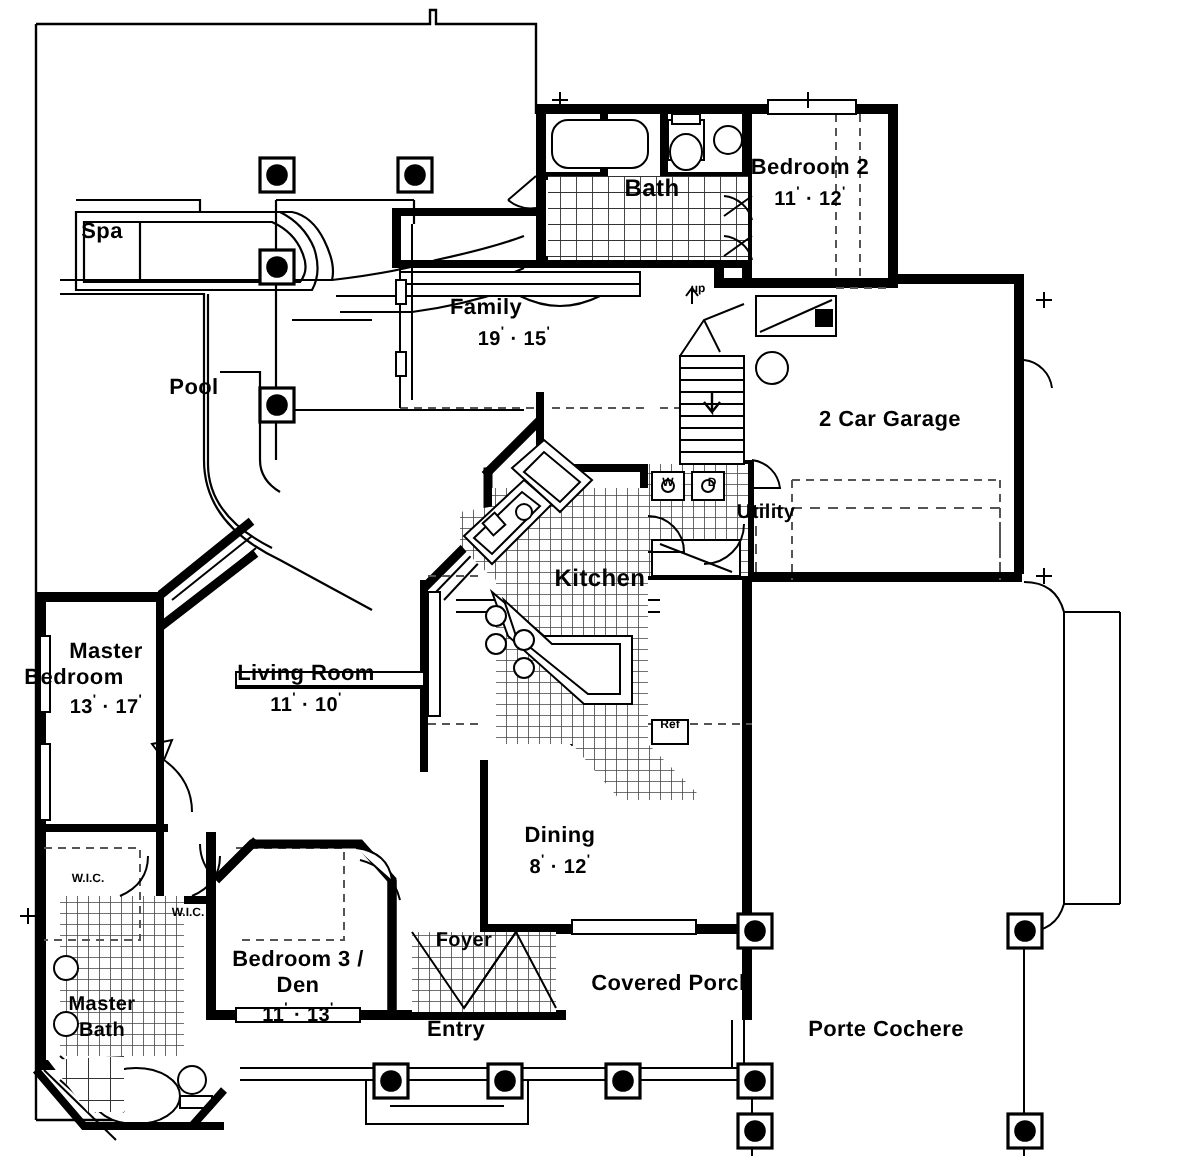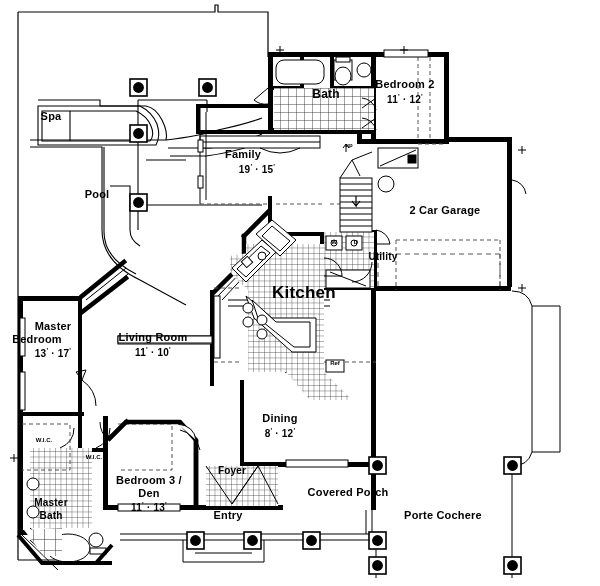--- a/index.html
+++ b/index.html
@@ -409,21 +409,21 @@
 
   <div class="lbl rm-name" style="left:208px;top:148px;width:70px;">Family</div>
   <div class="lbl rm-dim" style="left:222px;top:163px;width:70px;">
     <span>19</span><span class="sup">'</span>
     <span>·</span>
     <span>15</span><span class="sup">'</span>
   </div>
 
   <div class="lbl rm-name" style="left:394px;top:204px;width:102px;">2 Car Garage</div>
   <div class="lbl rm-name" style="left:324px;top:251px;width:46px;font-size:10px;margin-left:36px;">Utility</div>
-  <div class="lbl rm-name" style="left:272px;top:283px;width:56px;font-size:17px;">Kitchen</div>
+  <div class="lbl rm-name" style="left:272px;top:283px;width:56px;font-size:12px;">Kitchen</div>
 
   <div class="lbl rm-name" style="left:20px;top:320px;width:66px;">Master</div>
   <div class="lbl rm-name" style="left:4px;top:333px;width:66px;">Bedroom</div>
   <div class="lbl rm-dim" style="left:20px;top:347px;width:66px;">
     <span>13</span><span class="sup">'</span>
     <span>·</span>
     <span>17</span><span class="sup">'</span>
   </div>
 
   <div class="lbl rm-name" style="left:112px;top:331px;width:82px;">Living Room</div>
@@ -449,21 +449,21 @@
   </div>
 
   <div class="lbl rm-name" style="left:22px;top:497px;width:58px;font-size:10px;">Master</div>
   <div class="lbl rm-name" style="left:22px;top:510px;width:58px;font-size:10px;">Bath</div>
 
   <div class="lbl rm-small" style="left:22px;top:437px;width:44px;">W.I.C.</div>
   <div class="lbl rm-small" style="left:72px;top:454px;width:44px;">W.I.C.</div>
 
   <div class="lbl rm-name" style="left:208px;top:465px;width:48px;font-size:10px;">Foyer</div>
   <div class="lbl rm-name" style="left:204px;top:509px;width:48px;">Entry</div>
-  <div class="lbl rm-name" style="left:266px;top:486px;width:92px;padding-left:36px;">Covered Porch</div>
+  <div class="lbl rm-name" style="left:254px;top:486px;width:92px;padding-left:36px;">Covered Porch</div>
   <div class="lbl rm-name" style="left:396px;top:509px;width:94px;">Porte Cochere</div>
 
   <div class="lbl" style="left:340px;top:142px;width:18px;font-size:6px;">up</div>
   <div class="lbl" style="left:324px;top:360px;width:22px;font-size:6px;">Ref</div>
   <div class="lbl" style="left:328px;top:239px;width:12px;font-size:6px;">W</div>
   <div class="lbl" style="left:350px;top:239px;width:12px;font-size:6px;">D</div>
 
 </div>
 
 </body></html>

